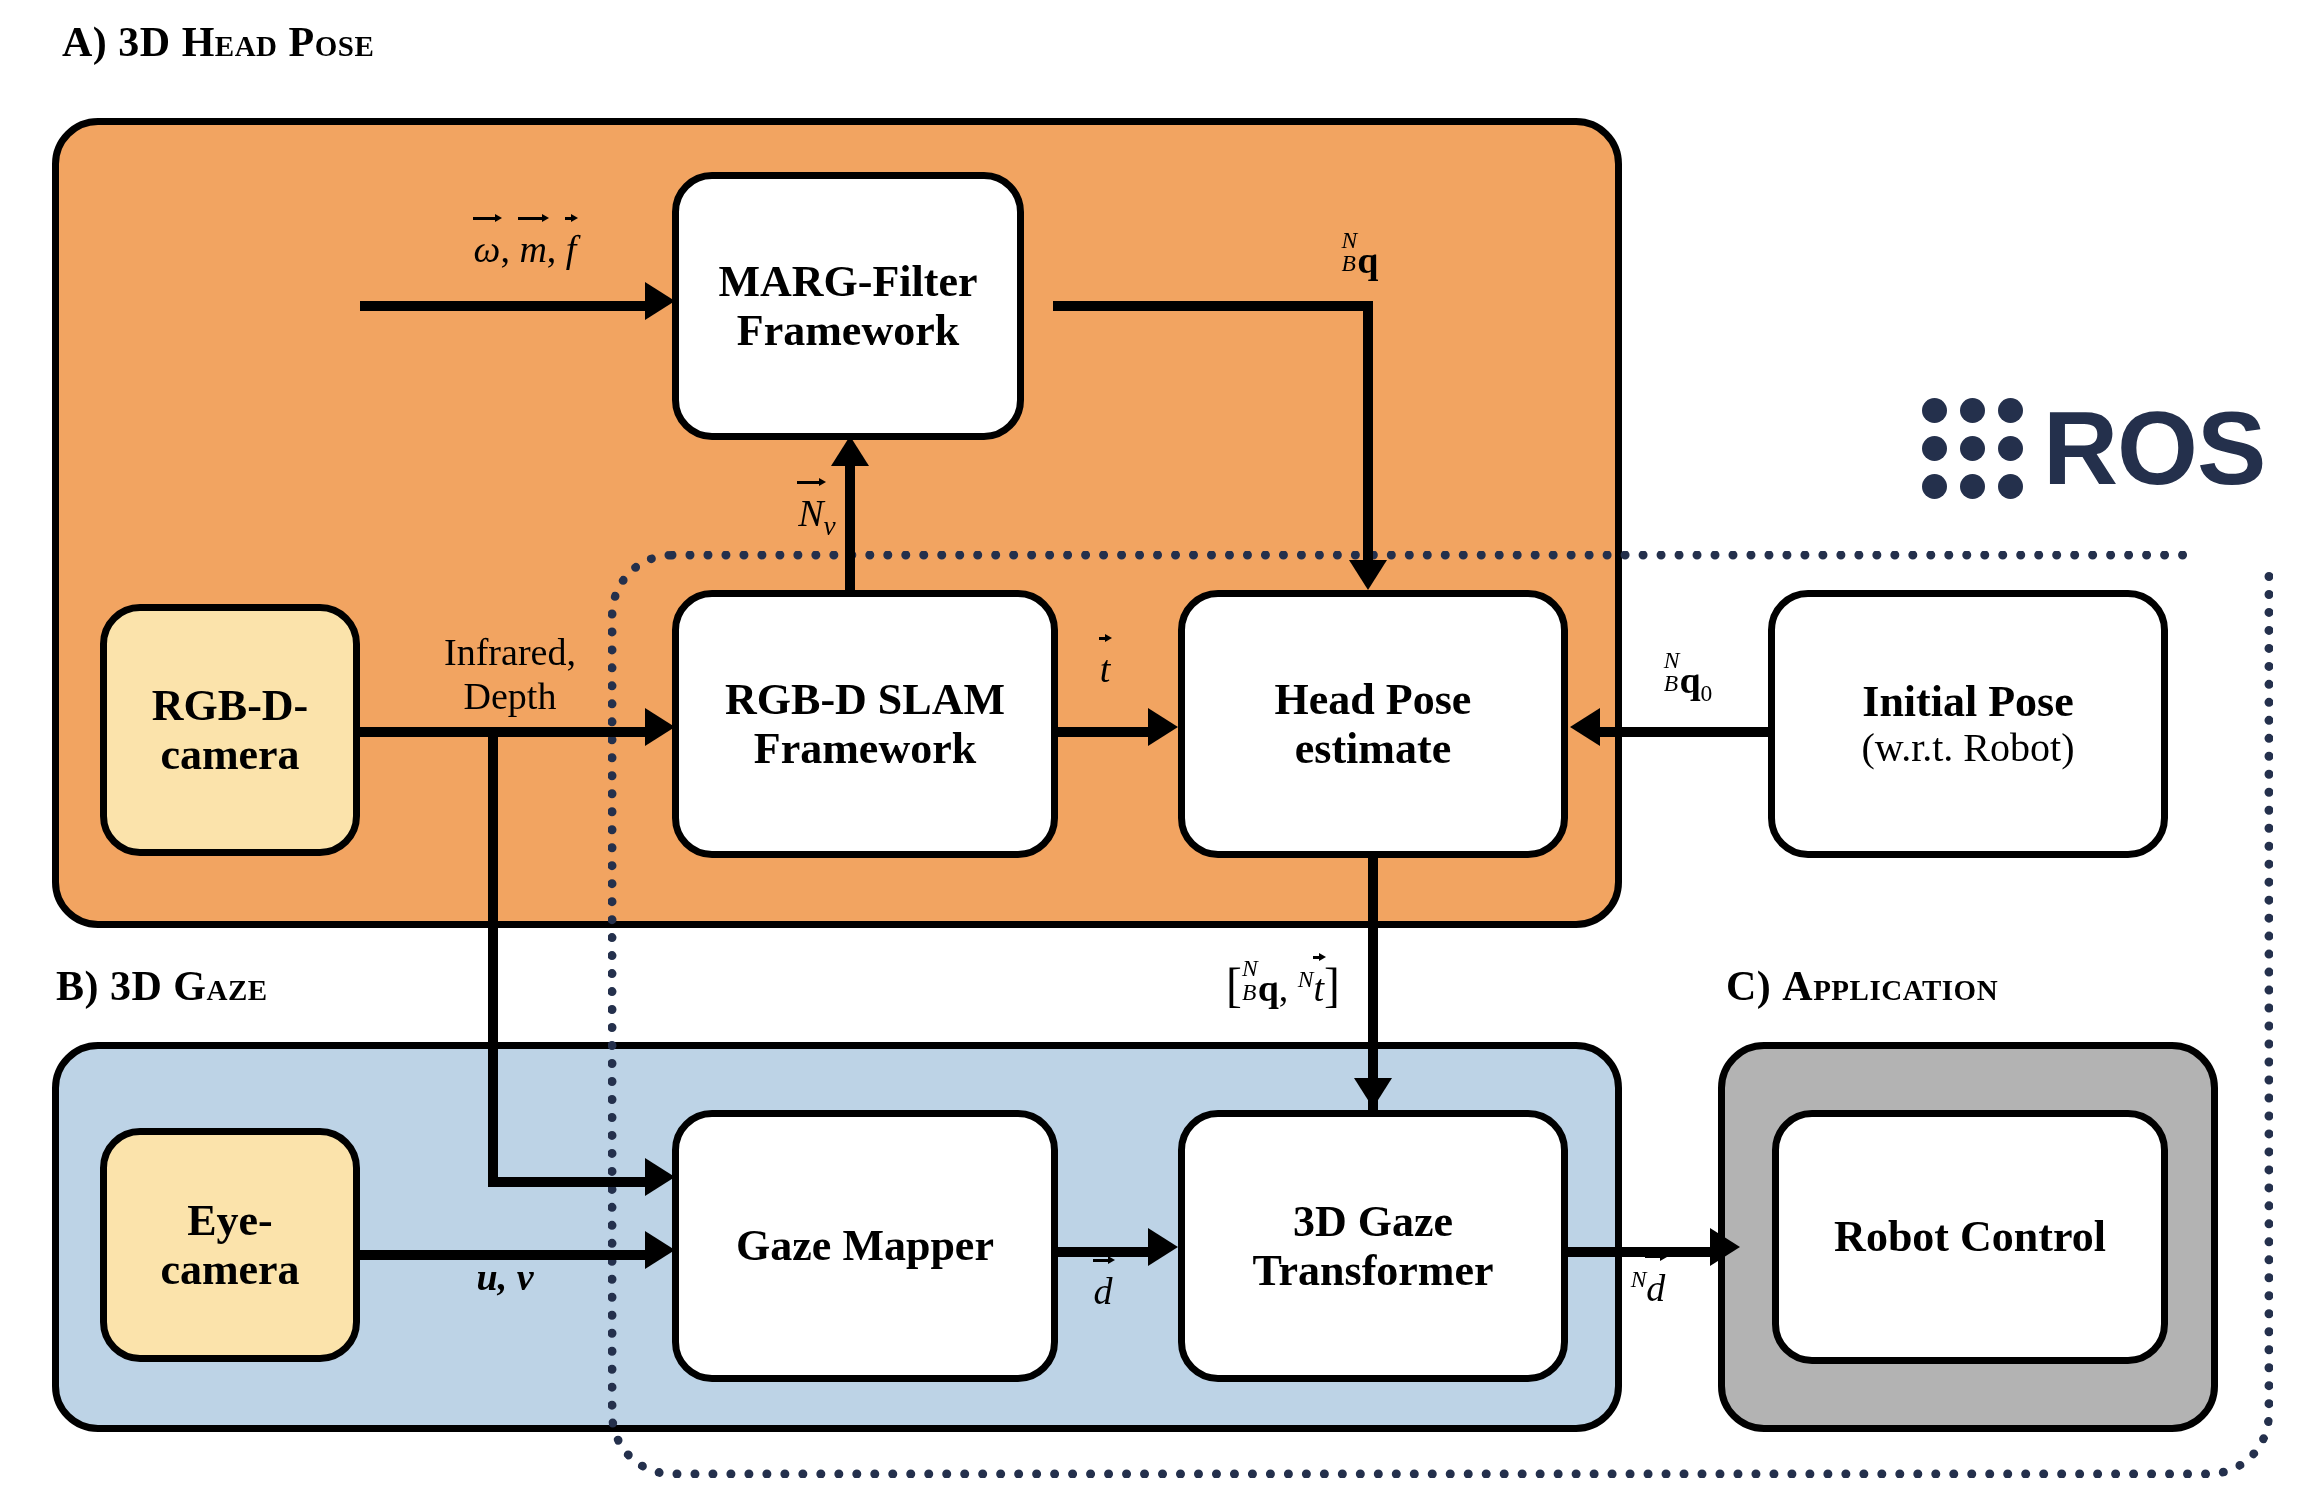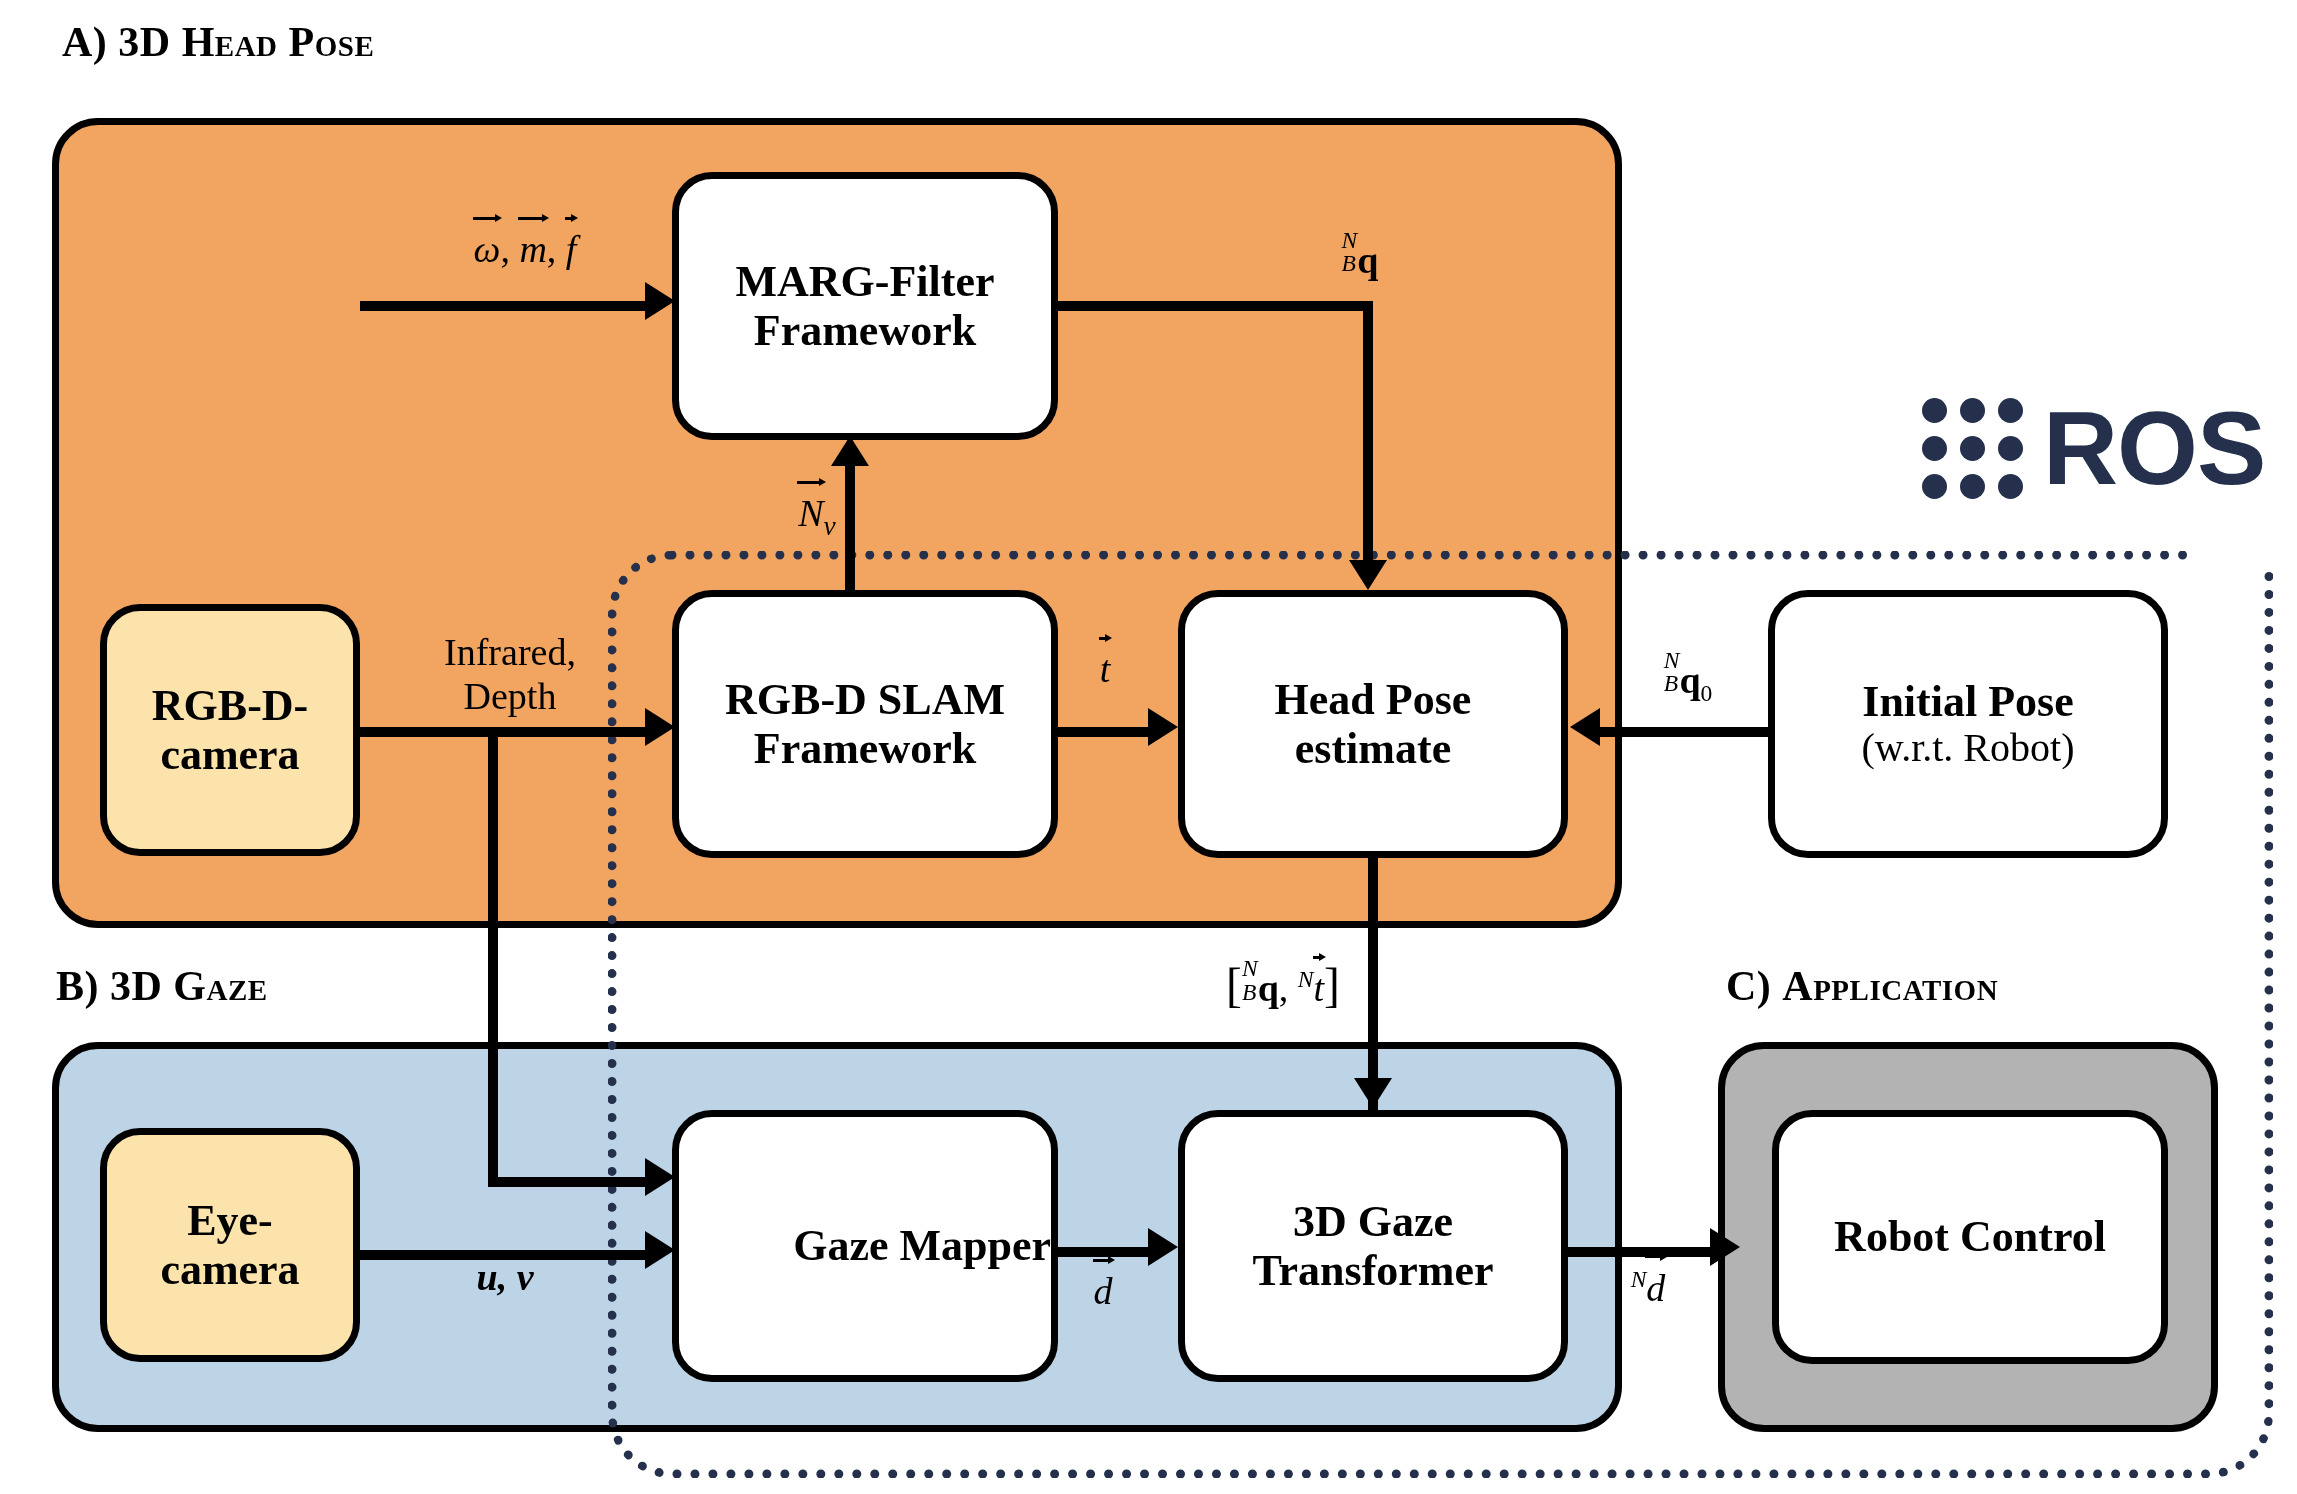--- a/index.html
+++ b/index.html
@@ -101,21 +101,21 @@
         <div class="dot"></div>
         <div class="dot"></div>
       <div class="dot"></div>
         <div class="dot"></div>
         <div class="dot"></div>
     </div>
     <div class="ros-text">ROS</div>
   </div>
 
 
-  <div class="node white" style="left:672px;top:172px;width:386px;height:268px;">
+  <div class="node white" style="left:672px;top:172px;width:352px;height:268px;">
     <div>
       <div class="t">MARG-Filter</div>
       <div class="t">Framework</div>
     </div>
   </div>
 
   <div class="node cream" style="left:100px;top:604px;width:260px;height:252px;">
     <div>
       <div class="t">RGB-D-</div>
       <div class="t">camera</div>
@@ -143,21 +143,21 @@
     </div>
   </div>
 
   <div class="node cream" style="left:100px;top:1128px;width:260px;height:234px;">
     <div>
       <div class="t">Eye-</div>
       <div class="t">camera</div>
     </div>
   </div>
 
-  <div class="node white" style="left:672px;top:1110px;width:386px;height:272px;justify-content:flex-end;">
+  <div class="node white" style="left:672px;top:1110px;width:386px;height:272px;">
     <div>
       <div class="t">Gaze Mapper</div>
     </div>
   </div>
 
   <div class="node white" style="left:1178px;top:1110px;width:390px;height:272px;">
     <div>
       <div class="t">3D Gaze</div>
       <div class="t">Transformer</div>
     </div>

